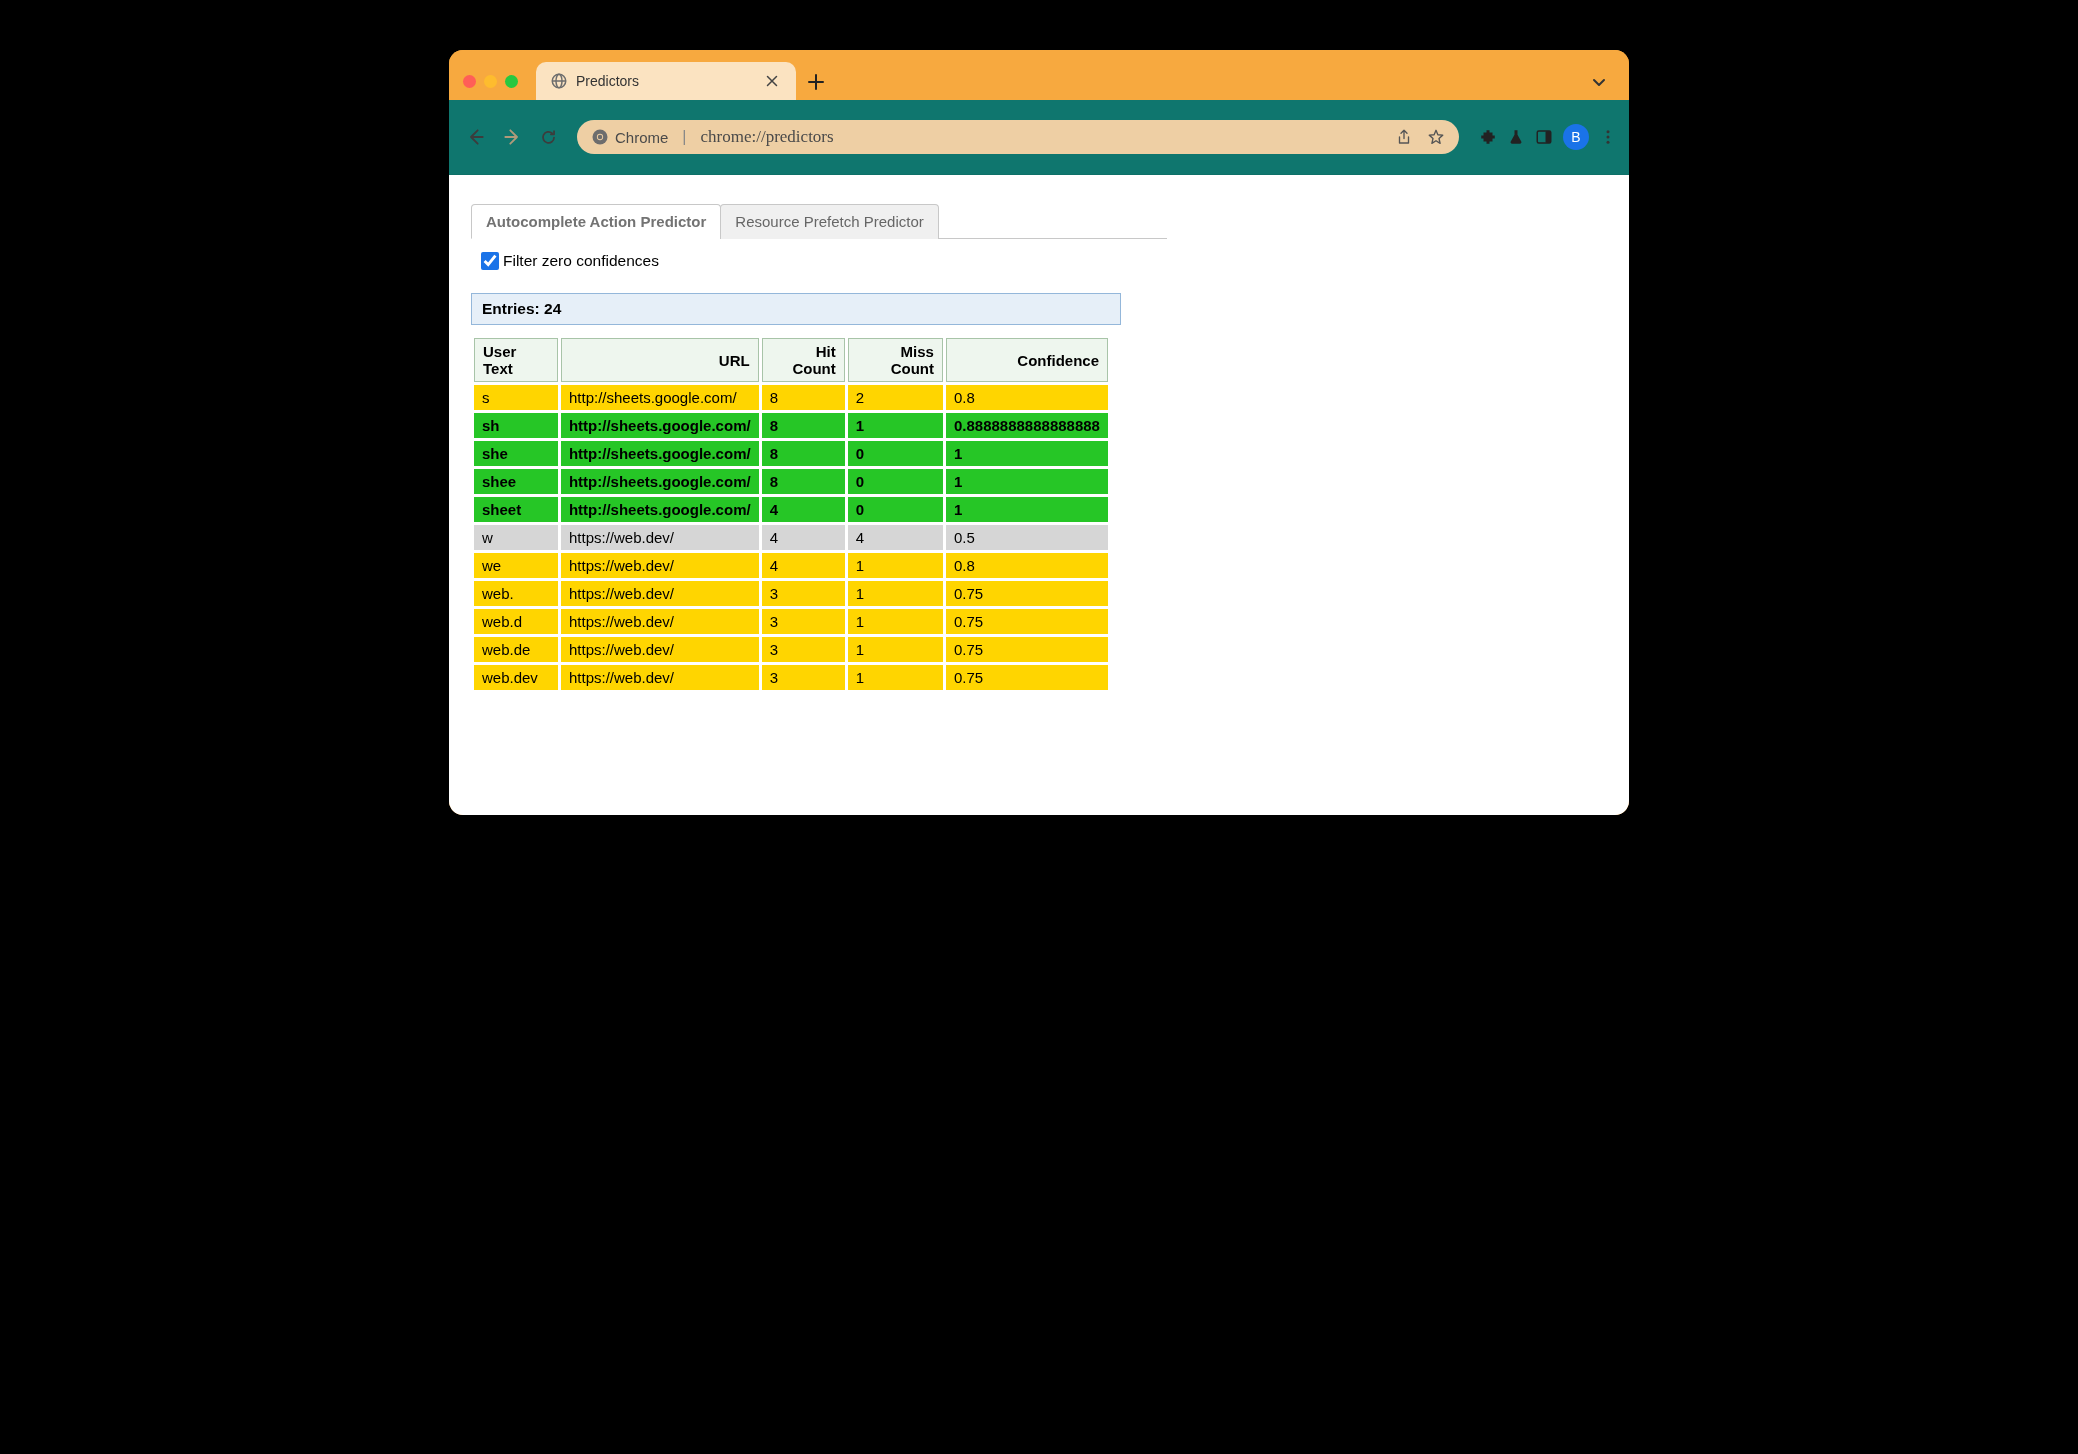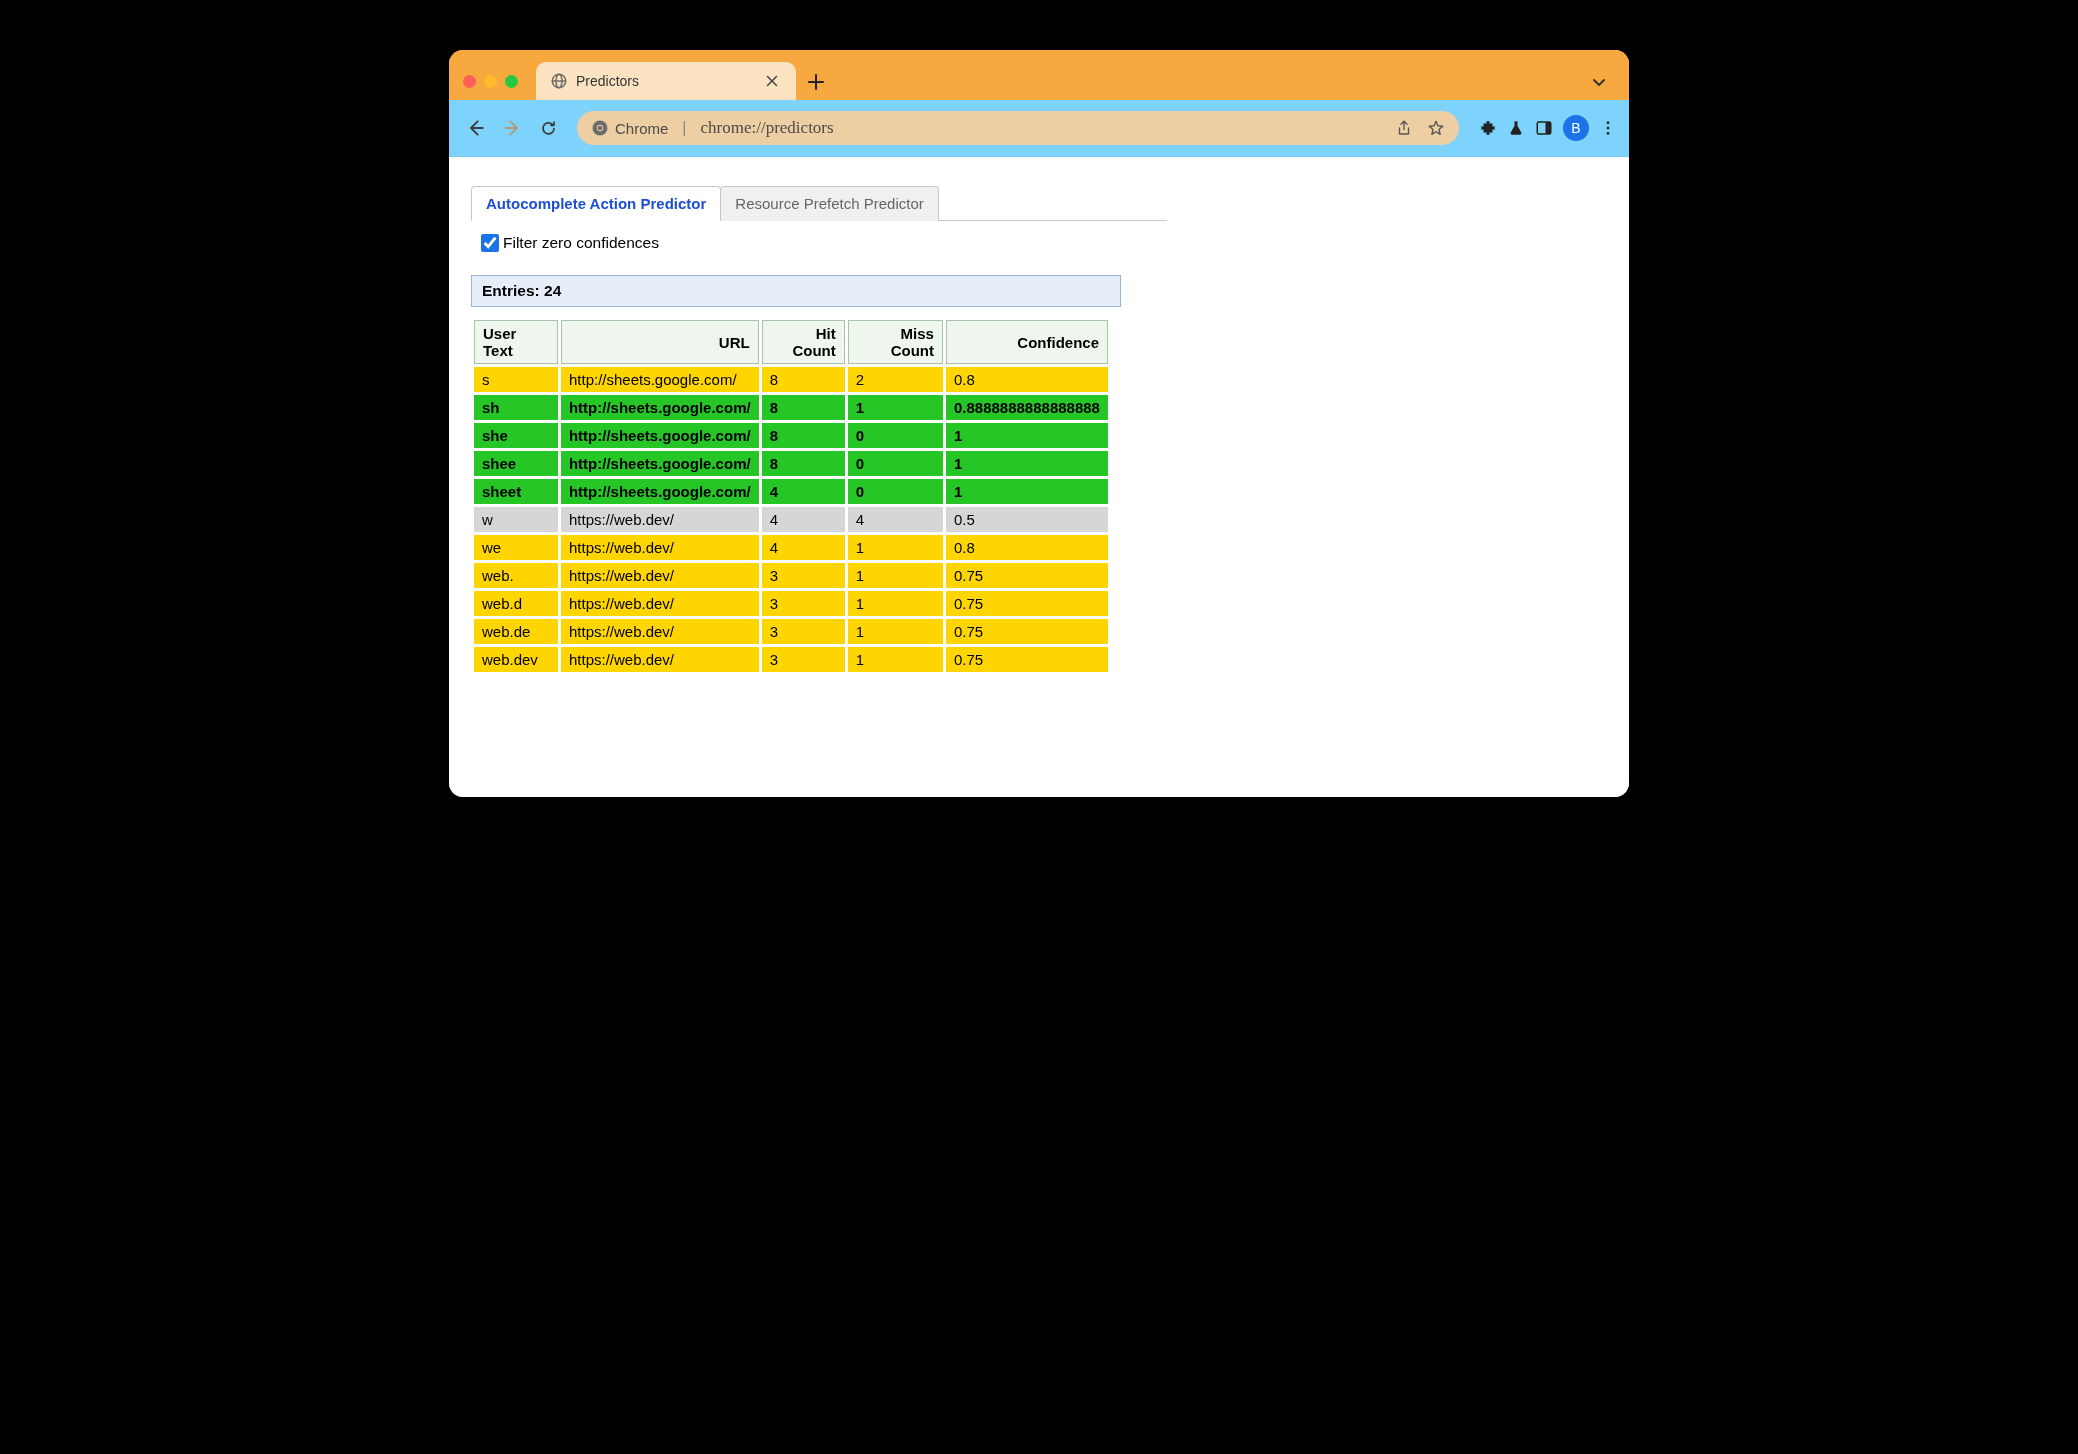--- a/index.html
+++ b/index.html
@@ -60,22 +60,22 @@
     cursor: pointer;
   }
   .tabbar-spacer { flex: 1; }
   .caret {
     padding: 0 8px 10px 8px;
     color: #333;
   }
   .toolbar {
     display: flex;
     align-items: center;
-    background: #7dd3fc;
-    padding: 11px 12px;
+    background: #0f766e;
+    padding: 20px 12px;
     gap: 6px;
     border-bottom: 1px solid rgba(0,0,0,0.05);
   }
   .toolbar .navbtn {
     width: 30px; height: 30px;
     display: flex; align-items: center; justify-content: center;
     color: #3c3c3c;
     cursor: pointer;
     border-radius: 50%;
   }
@@ -139,21 +139,21 @@
     color: #666;
     font-size: 15px;
     cursor: pointer;
     position: relative;
     top: 1px;
     border-radius: 4px 4px 0 0;
     margin-right: -1px;
   }
   .tabs-ui .uitab.active {
     background: #fff;
-    color: #1d4ed8;
+    color: #737373;
     font-weight: 700;
     border-bottom: 1px solid #fff;
   }
   .filter-row {
     display: flex;
     align-items: center;
     gap: 1px;
     padding: 10px 6px 8px 6px;
   }
   .filter-row input[type=checkbox] {

